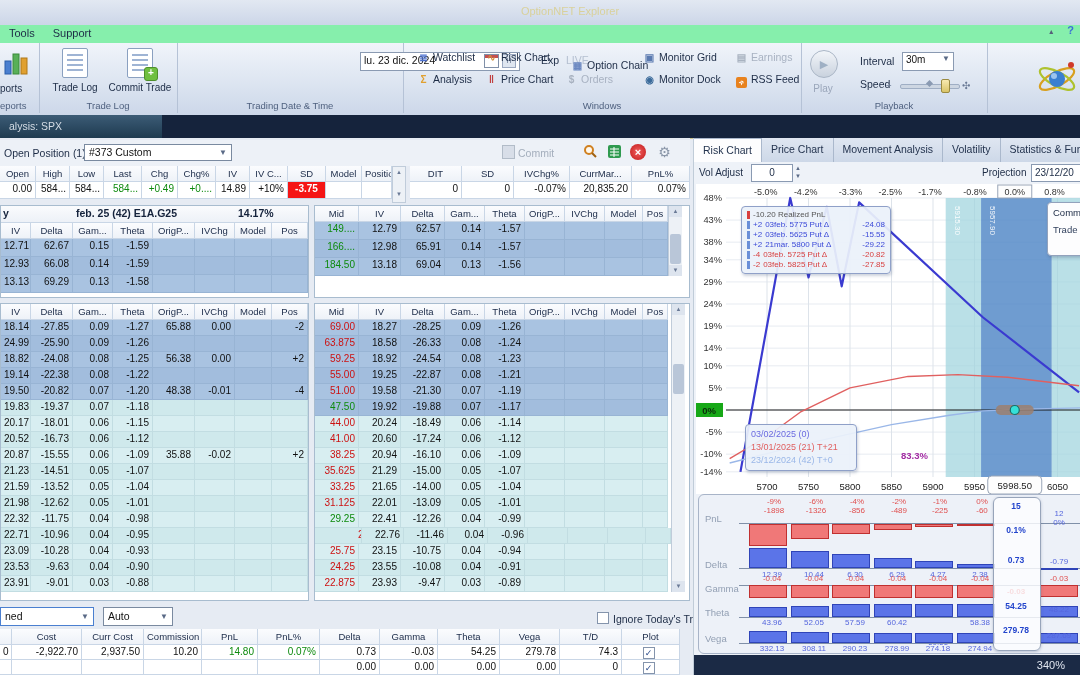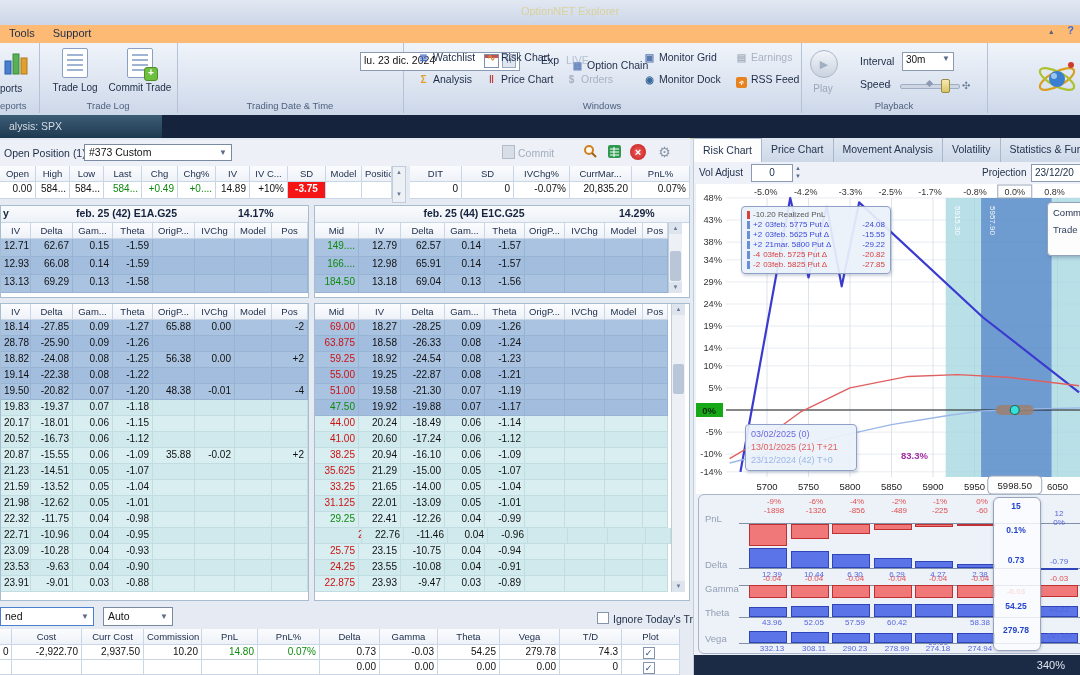--- a/index.html
+++ b/index.html
@@ -2,21 +2,21 @@
 <html><head>
 <meta charset="utf-8">
 <style>
   html,body{margin:0;padding:0;}
   body{width:1080px;height:675px;position:relative;overflow:hidden;background:#e6ebf3;
        font-family:"Liberation Sans",sans-serif;-webkit-font-smoothing:antialiased;}
   .abs{position:absolute;}
   
   #titlebar{left:0;top:0;width:1080px;height:25px;background:linear-gradient(#e2e8f2,#ccd6e8);}
   #title-text{left:470px;top:5px;width:200px;text-align:center;color:#d9d19b;font-size:11px;}
-  #menubar{left:0;top:25px;width:1080px;height:18px;background:#fdba74;font-size:11px;color:#1d2c46;}
+  #menubar{left:0;top:25px;width:1080px;height:18px;background:#86efac;font-size:11px;color:#1d2c46;}
   .menu-item{display:inline-block;padding:2px 9px;}
   #menu-extra{right:6px;top:24px;font-size:11px;color:#3a6fd8;}
   #menu-extra .tri{color:#55607a;font-size:8px;margin-right:14px;}
   #ribbon{left:0;top:43px;width:1080px;height:72px;background:linear-gradient(#f0f4fa,#dde5f1 55%,#ccd7e9);border-bottom:1px solid #bcc8da;}
   .rgroup{position:absolute;top:0;height:70px;border-right:1px solid #b5c2d6;}
   .rglabel{position:absolute;bottom:2px;left:0;right:0;text-align:center;font-size:9.5px;color:#4f617f;}
   .bigbtn{position:absolute;text-align:center;font-size:10px;color:#1d2c46;}
   .bigbtn .blabel{margin-top:2px;}
   .doc-icon{display:inline-block;width:24px;height:28px;background:#fff;border:1px solid #8aa0c0;border-radius:2px;position:relative;}
   .doc-icon i{position:absolute;left:4px;right:4px;height:2px;background:#9fb4d4;}
@@ -314,25 +314,20 @@
             <div class="tc dk" style="width: 40px; height: 18px;">-1.58</div>
             <div class="tc dk" style="width: 42px; height: 18px;"></div>
             <div class="tc dk" style="width: 40px; height: 18px;"></div>
             <div class="tc dk" style="width: 37px; height: 18px;"></div>
             <div class="tc dk" style="width: 36px; height: 18px;"></div>
           </div>
         </div>
       </div>
     </div>
   <div class="abs chain" id="chain-ur" style="left:314px;top:67px;width:376px;height:93px;">
-      <div class="ctitle">
-        <div class="tpre"></div>
-        <div class="tmid">feb. 25 (44)  E1C.G25</div>
-        <div class="tiv">14.29%</div>
-      </div>
       <div style="display: flex;">
         <div>
           <div class="trow">
             <div class="tc hd" style="width: 44px; height: 16px;">Mid</div>
             <div class="tc hd" style="width: 42px; height: 16px;">IV</div>
             <div class="tc hd" style="width: 44px; height: 16px;">Delta</div>
             <div class="tc hd" style="width: 40px; height: 16px;">Gam...</div>
             <div class="tc hd" style="width: 40px; height: 16px;">Theta</div>
             <div class="tc hd" style="width: 40px; height: 16px;">OrigP...</div>
             <div class="tc hd" style="width: 40px; height: 16px;">IVChg</div>
@@ -397,21 +392,21 @@
             <div class="tc dk" style="width: 30px; height: 16px;">18.14</div>
             <div class="tc dk" style="width: 42px; height: 16px;">-27.85</div>
             <div class="tc dk" style="width: 40px; height: 16px;">0.09</div>
             <div class="tc dk" style="width: 40px; height: 16px;">-1.27</div>
             <div class="tc dk" style="width: 42px; height: 16px;">65.88</div>
             <div class="tc dk" style="width: 40px; height: 16px;">0.00</div>
             <div class="tc dk" style="width: 37px; height: 16px;"></div>
             <div class="tc dk" style="width: 36px; height: 16px;">-2</div>
           </div>
           <div class="trow">
-            <div class="tc dk2" style="width: 30px; height: 16px;">28.78</div>
+            <div class="tc dk2" style="width: 30px; height: 16px;">24.99</div>
             <div class="tc dk2" style="width: 42px; height: 16px;">-25.90</div>
             <div class="tc dk2" style="width: 40px; height: 16px;">0.09</div>
             <div class="tc dk2" style="width: 40px; height: 16px;">-1.26</div>
             <div class="tc dk2" style="width: 42px; height: 16px;"></div>
             <div class="tc dk2" style="width: 40px; height: 16px;"></div>
             <div class="tc dk2" style="width: 37px; height: 16px;"></div>
             <div class="tc dk2" style="width: 36px; height: 16px;"></div>
           </div>
           <div class="trow">
             <div class="tc dk" style="width: 30px; height: 16px;">18.82</div>

